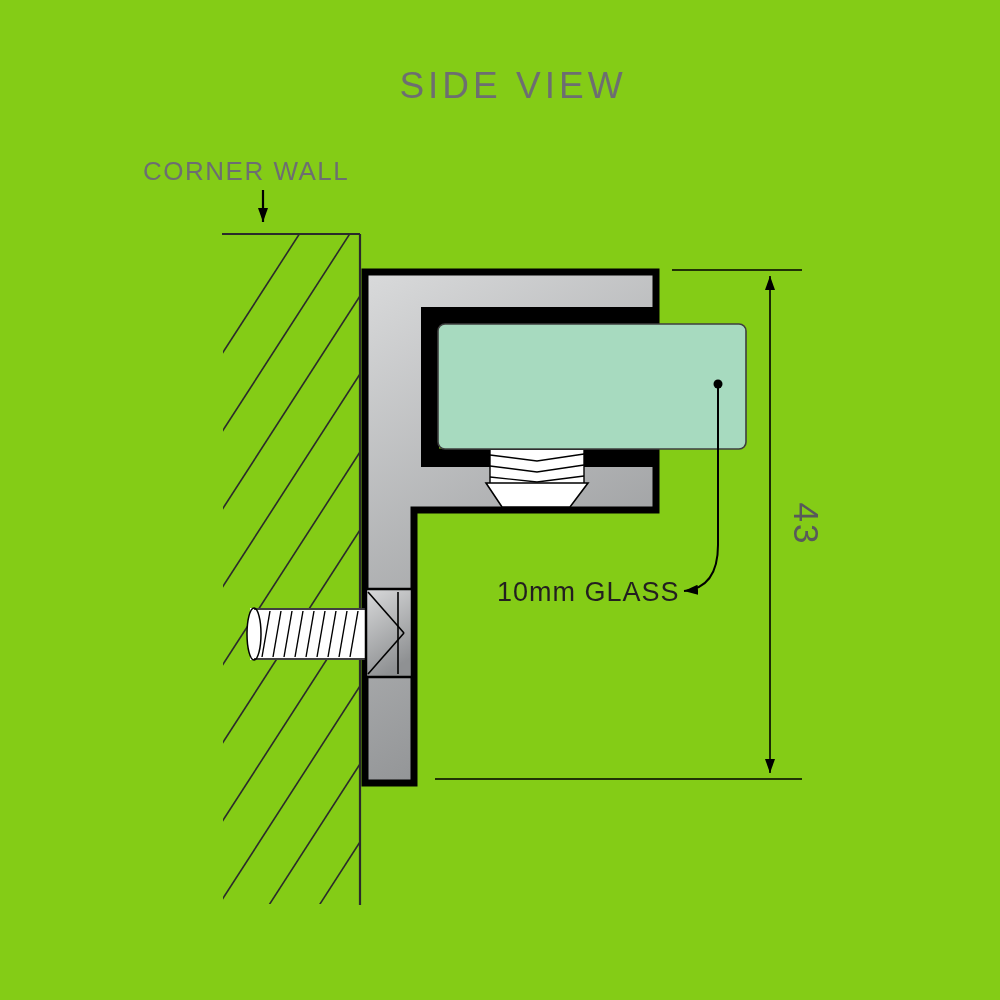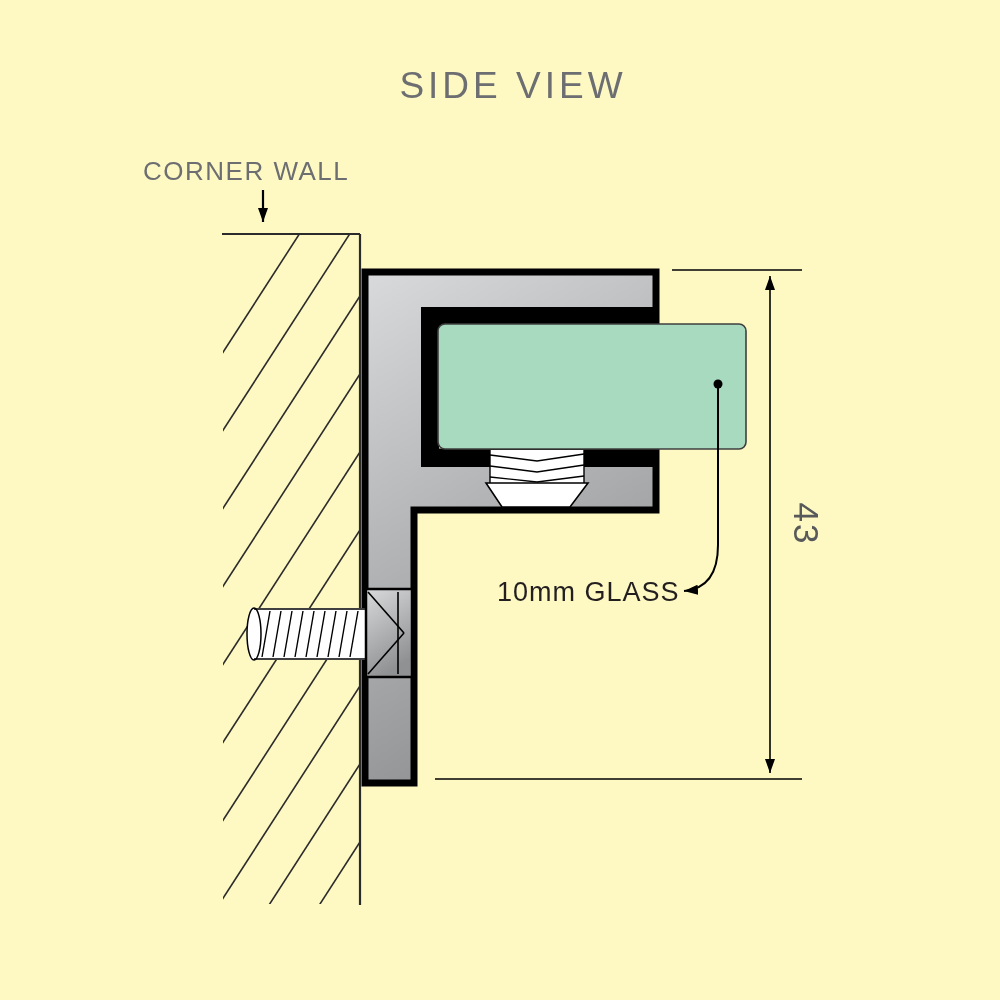--- a/index.html
+++ b/index.html
@@ -4,21 +4,21 @@
 <style>
   html, body {
     margin: 0;
     padding: 0;
     background: #ffffff;
   }
   .canvas {
     width: 1000px;
     height: 1000px;
     position: relative;
-    background: #fef9c3;
+    background: #84cc16;
     overflow: hidden;
   }
   svg text {
     font-family: "Liberation Sans", sans-serif;
   }
   .title-text   { font-size: 37px; letter-spacing: 4px; }
   .lbl-gray     { font-size: 26px; letter-spacing: 1.5px; }
   .lbl-dark     { font-size: 27px; letter-spacing: 1px; }
   .dim-text     { font-size: 35px; letter-spacing: 2px; }
   .dimline      { stroke: #000000; stroke-width: 1.6; }

